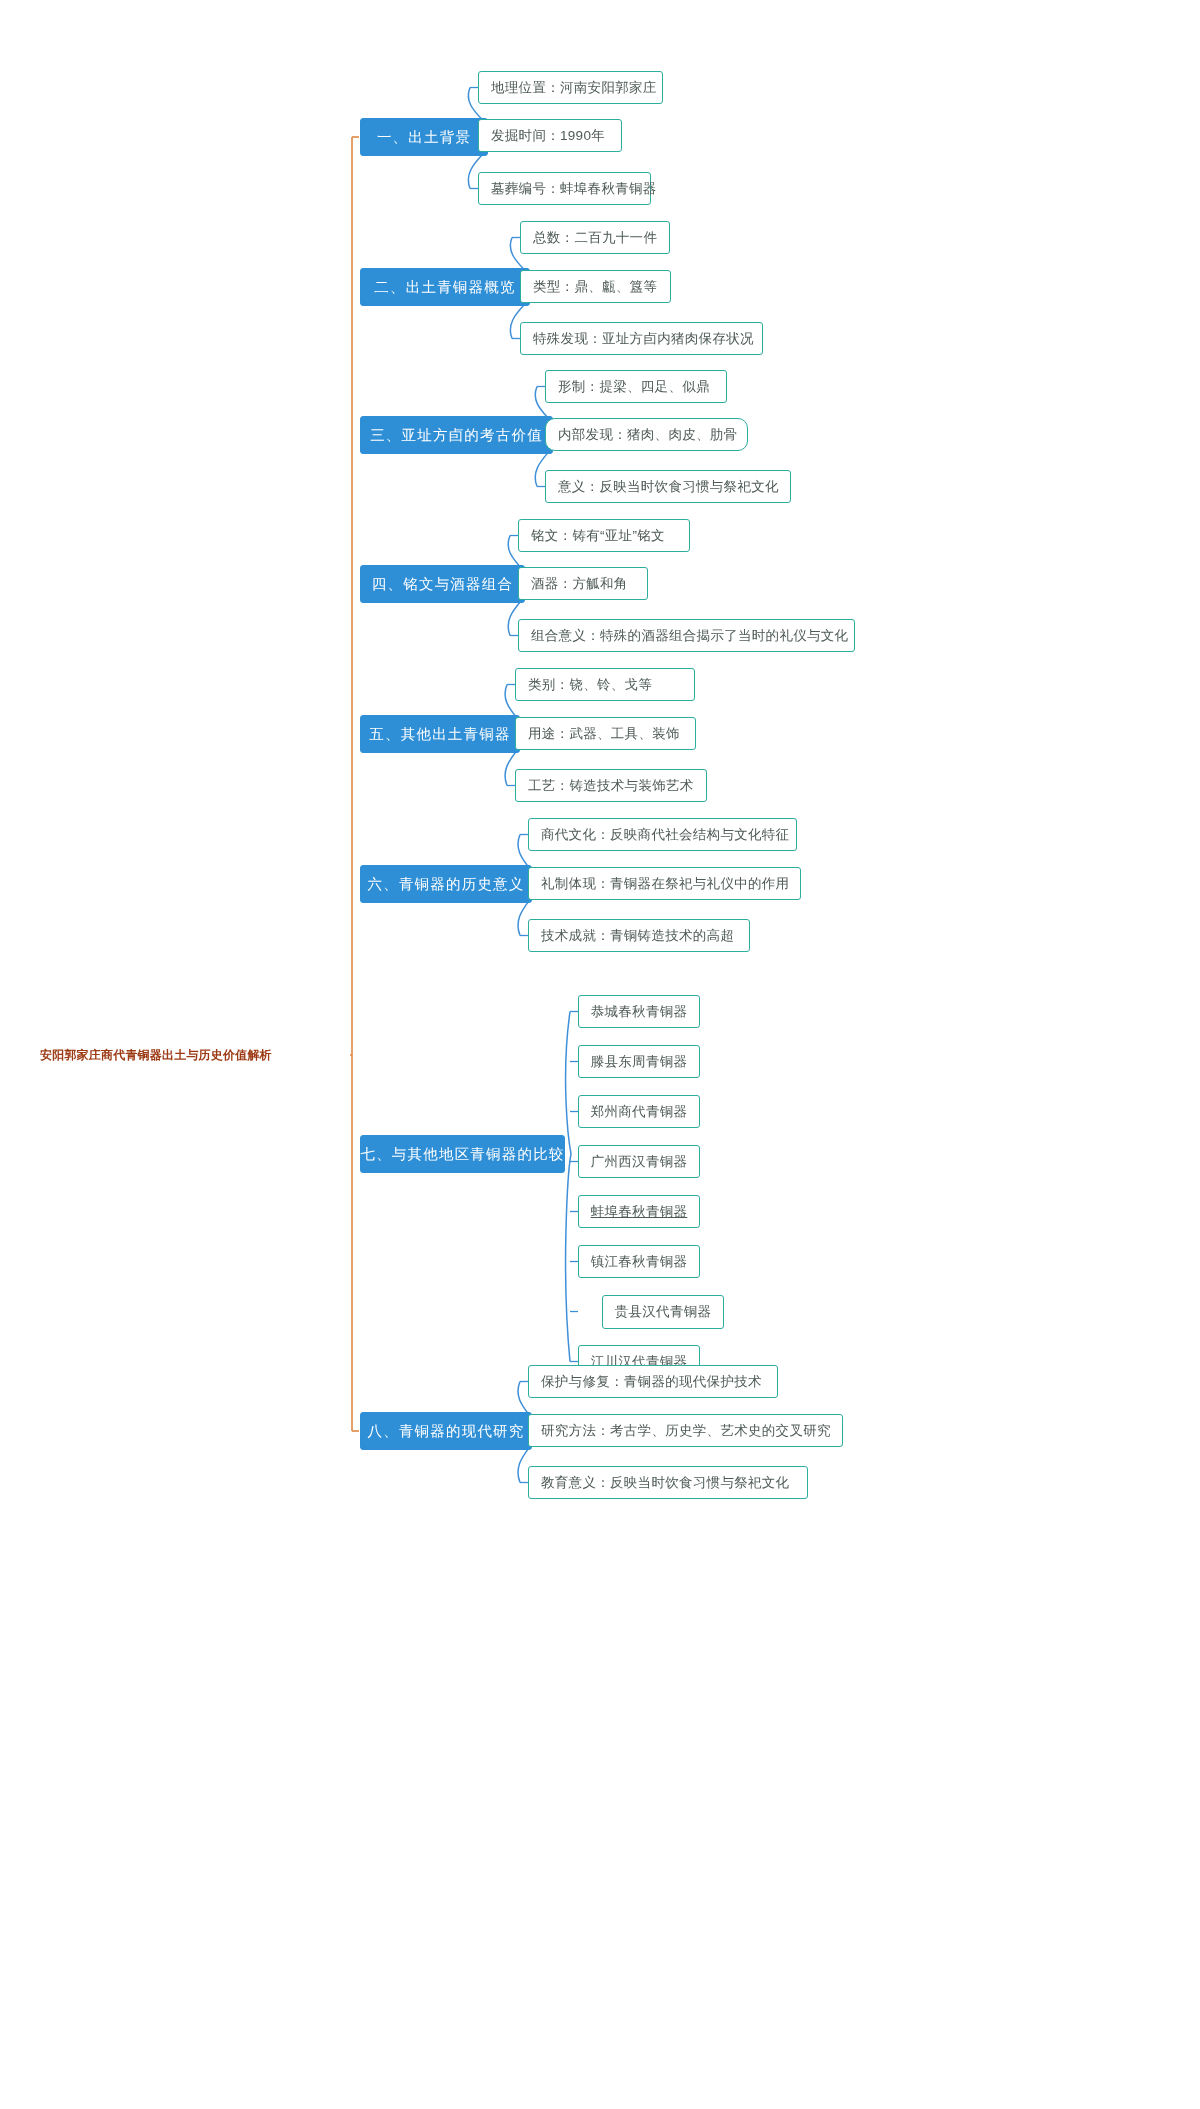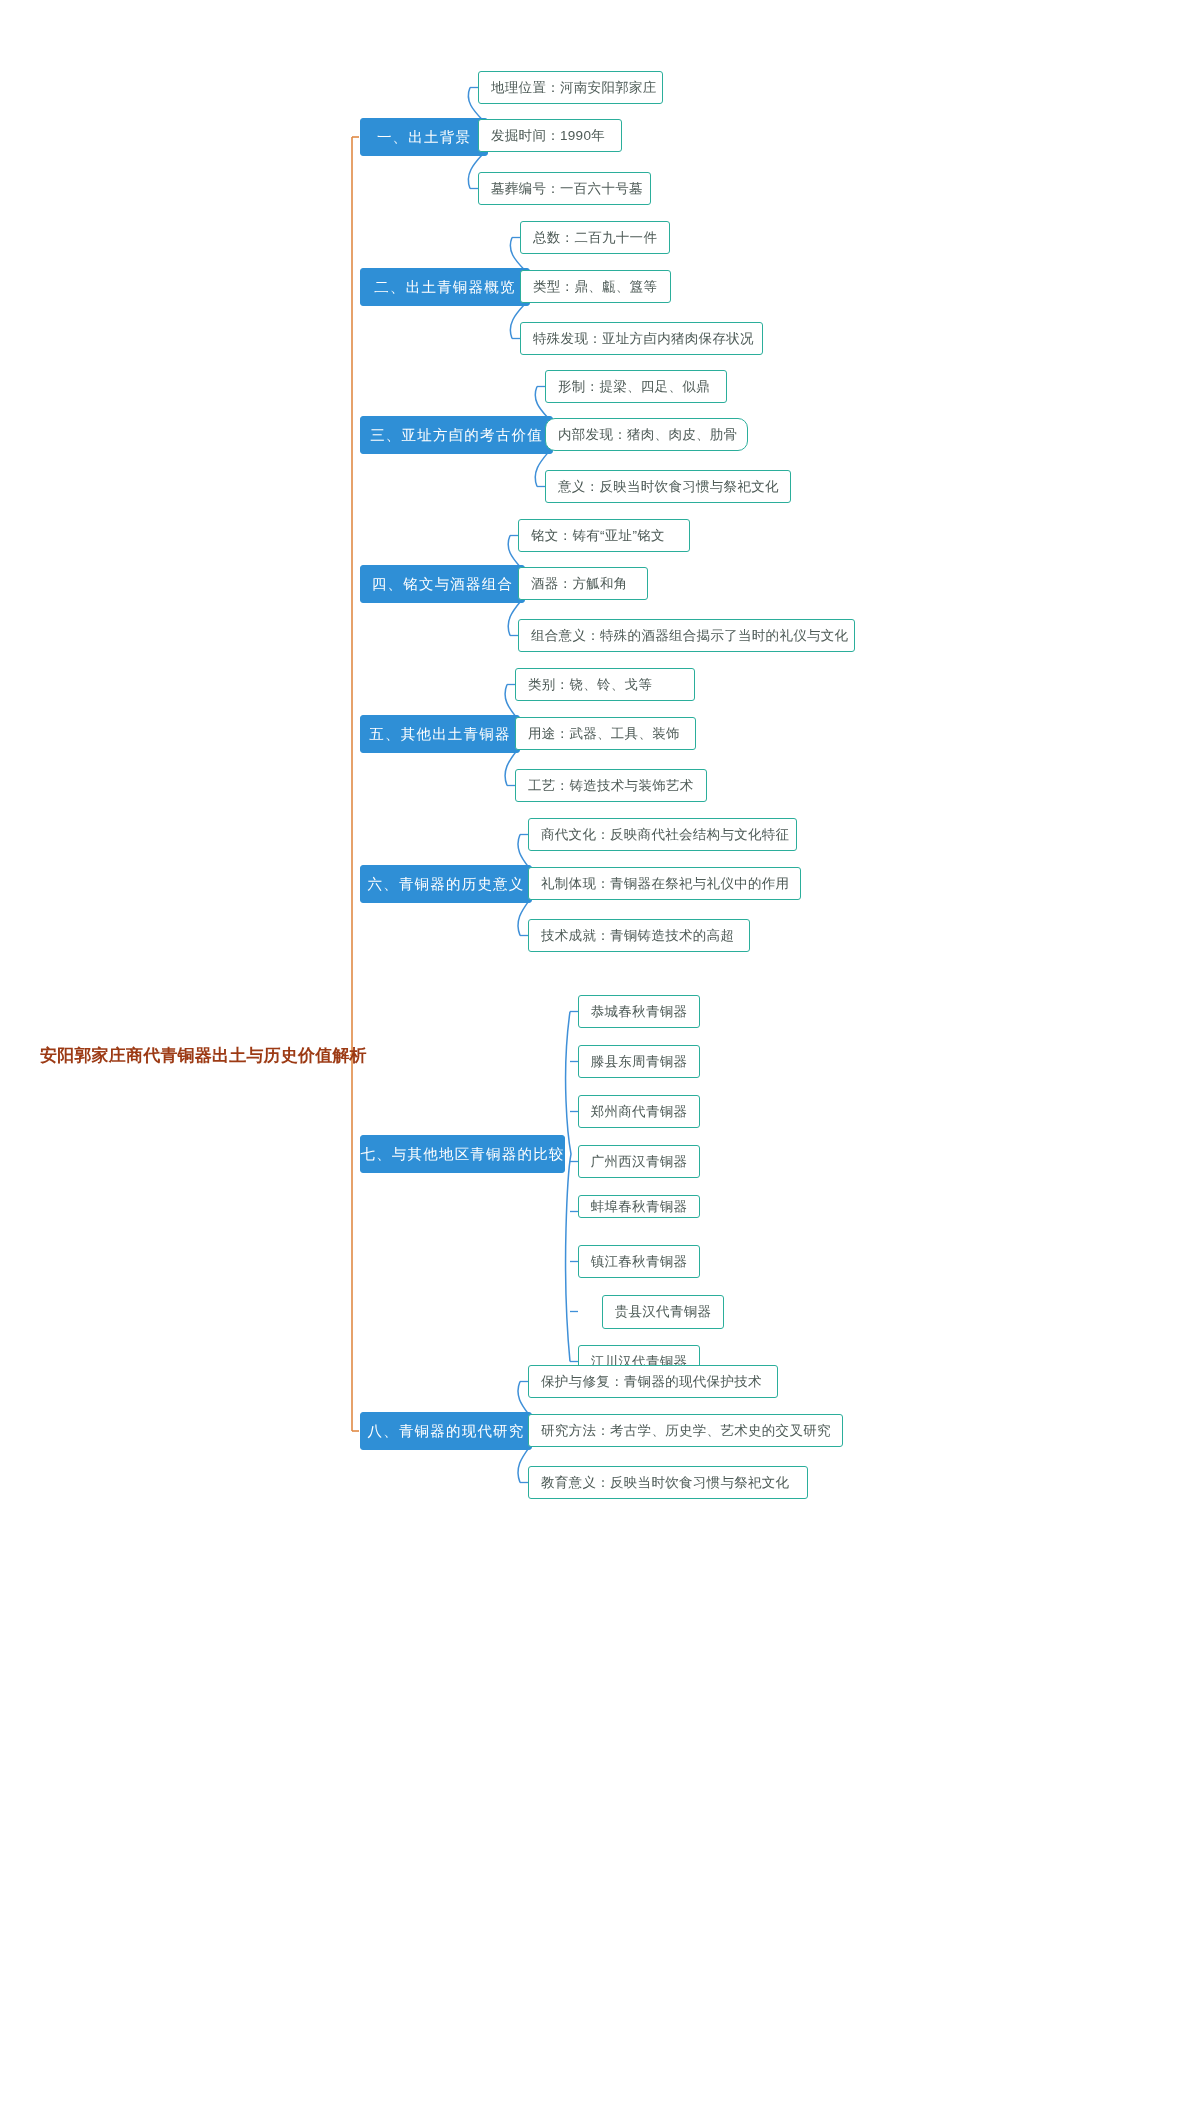--- a/index.html
+++ b/index.html
@@ -36,21 +36,21 @@
   .root-node {
     position: absolute;
     left: 40px;
     top: 1038px;
     width: 310px;
     height: 34px;
     display: flex;
     align-items: center;
     justify-content: flex-start;
     color: #9c3a14;
-    font-size: 17px;
+    font-size: 12px;
     font-weight: bold;
     letter-spacing: 0.2px;
     white-space: nowrap;
     line-height: 1;
   }
 
   
   .branch-node {
     position: absolute;
     background: #2f8fd6;
@@ -130,21 +130,21 @@
       <path d="M 520 1381.5 C 511 1403.775 535 1415 538 1431 C 535 1447 511 1459.325 520 1482.5" stroke="#3f90d8" stroke-width="1.5" fill="none"></path>
       <path d="M 520 1381.5 L 528 1381.5" stroke="#3f90d8" stroke-width="1.3" fill="none"></path>
       <path d="M 520 1430.5 L 528 1430.5" stroke="#3f90d8" stroke-width="1.3" fill="none"></path>
       <path d="M 520 1482.5 L 528 1482.5" stroke="#3f90d8" stroke-width="1.3" fill="none"></path>
     </svg>
 
   <div id="nodes-layer">
       <div class="branch-node" style="left: 360px; top: 118px; width: 128px; height: 38px;">一、出土背景</div>
       <div class="leaf-node" style="left: 478px; top: 71px; width: 185px; height: 33px; text-align: center;">地理位置：河南安阳郭家庄</div>
       <div class="leaf-node" style="left: 478px; top: 119px; width: 144px; height: 33px;">发掘时间：1990年</div>
-      <div class="leaf-node" style="left: 478px; top: 172px; width: 173px; height: 33px;">墓葬编号：一百六十号墓</div>
+      <div class="leaf-node" style="left: 478px; top: 172px; width: 173px; height: 33px;">墓葬编号：蚌埠春秋青铜器</div>
       <div class="branch-node" style="left: 360px; top: 268px; width: 170px; height: 38px;">二、出土青铜器概览</div>
       <div class="leaf-node" style="left: 520px; top: 221px; width: 150px; height: 33px;">总数：二百九十一件</div>
       <div class="leaf-node" style="left: 520px; top: 270px; width: 151px; height: 33px;">类型：鼎、甗、簋等</div>
       <div class="leaf-node" style="left: 520px; top: 322px; width: 243px; height: 33px;">特殊发现：亚址方卣内猪肉保存状况</div>
       <div class="branch-node" style="left: 360px; top: 416px; width: 193px; height: 38px;">三、亚址方卣的考古价值</div>
       <div class="leaf-node" style="left: 545px; top: 370px; width: 182px; height: 33px;">形制：提梁、四足、似鼎</div>
       <div class="leaf-node" style="left: 545px; top: 418px; width: 203px; height: 33px; border-radius: 10px;">内部发现：猪肉、肉皮、肋骨</div>
       <div class="leaf-node" style="left: 545px; top: 470px; width: 246px; height: 33px;">意义：反映当时饮食习惯与祭祀文化</div>
       <div class="branch-node" style="left: 360px; top: 565px; width: 165px; height: 38px;">四、铭文与酒器组合</div>
       <div class="leaf-node" style="left: 518px; top: 519px; width: 172px; height: 33px;">铭文：铸有“亚址”铭文</div>
@@ -156,21 +156,21 @@
       <div class="leaf-node" style="left: 515px; top: 769px; width: 192px; height: 33px;">工艺：铸造技术与装饰艺术</div>
       <div class="branch-node" style="left: 360px; top: 865px; width: 172px; height: 38px;">六、青铜器的历史意义</div>
       <div class="leaf-node" style="left: 528px; top: 818px; width: 269px; height: 33px;">商代文化：反映商代社会结构与文化特征</div>
       <div class="leaf-node" style="left: 528px; top: 867px; width: 273px; height: 33px;">礼制体现：青铜器在祭祀与礼仪中的作用</div>
       <div class="leaf-node" style="left: 528px; top: 919px; width: 222px; height: 33px;">技术成就：青铜铸造技术的高超</div>
       <div class="branch-node" style="left: 360px; top: 1135px; width: 205px; height: 38px;">七、与其他地区青铜器的比较</div>
       <div class="leaf-node" style="left: 578px; top: 995px; width: 122px; height: 33px; justify-content: center; padding: 0px 8px;">恭城春秋青铜器</div>
       <div class="leaf-node" style="left: 578px; top: 1045px; width: 122px; height: 33px; justify-content: center; padding: 0px 8px;">滕县东周青铜器</div>
       <div class="leaf-node" style="left: 578px; top: 1095px; width: 122px; height: 33px; justify-content: center; padding: 0px 8px;">郑州商代青铜器</div>
       <div class="leaf-node" style="left: 578px; top: 1145px; width: 122px; height: 33px; justify-content: center; padding: 0px 16px;">广州西汉青铜器</div>
-      <div class="leaf-node" style="left: 578px; top: 1195px; width: 122px; height: 23px; justify-content: center; padding: 0px 8px;">蚌埠春秋青铜器</div>
+      <div class="leaf-node" style="left: 578px; top: 1195px; width: 122px; height: 33px; justify-content: center; padding: 0px 8px; text-decoration: underline;">蚌埠春秋青铜器</div>
       <div class="leaf-node" style="left: 578px; top: 1245px; width: 122px; height: 33px; justify-content: center; padding: 0px 8px;">镇江春秋青铜器</div>
       <div class="leaf-node" style="left: 602px; top: 1295px; width: 122px; height: 33px; justify-content: center; padding: 16px 8px;">贵县汉代青铜器</div>
       <div class="leaf-node" style="left: 578px; top: 1345px; width: 122px; height: 33px; justify-content: center; padding: 0px 8px;">江川汉代青铜器</div>
       <div class="branch-node" style="left: 360px; top: 1412px; width: 172px; height: 38px;">八、青铜器的现代研究</div>
       <div class="leaf-node" style="left: 528px; top: 1365px; width: 250px; height: 33px;">保护与修复：青铜器的现代保护技术</div>
       <div class="leaf-node" style="left: 528px; top: 1414px; width: 315px; height: 33px;">研究方法：考古学、历史学、艺术史的交叉研究</div>
       <div class="leaf-node" style="left: 528px; top: 1466px; width: 280px; height: 33px;">教育意义：反映当时饮食习惯与祭祀文化</div>
     </div>
 
   <div class="root-node">安阳郭家庄商代青铜器出土与历史价值解析</div>

